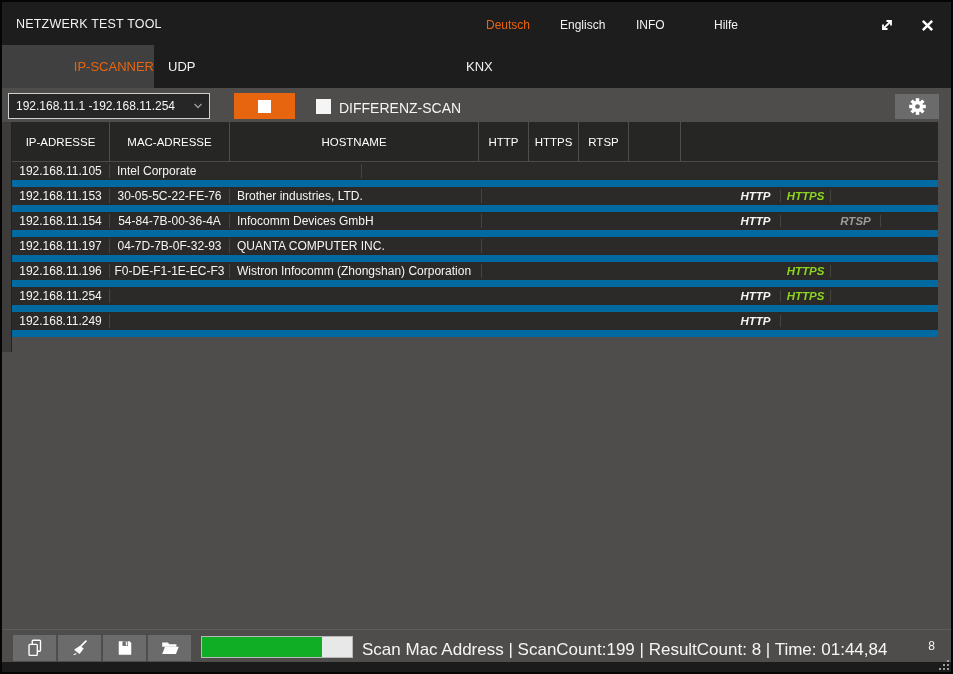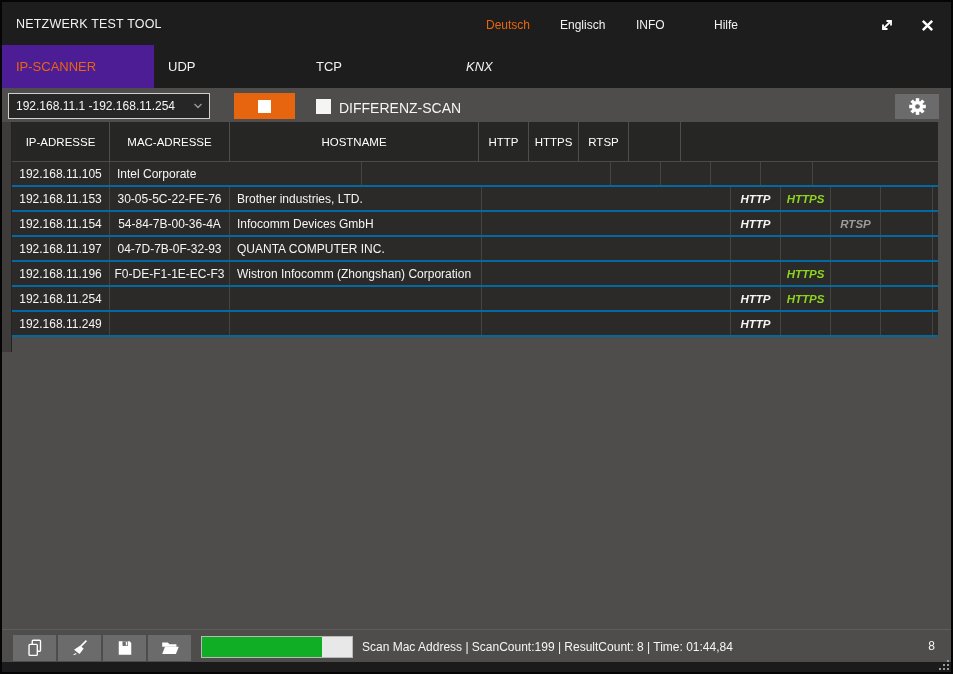--- a/index.html
+++ b/index.html
@@ -17,22 +17,22 @@
   .menu-item{position:absolute;top:16px;color:#f2f2f2;font-size:12px;cursor:default;}
   .menu-item.orange{color:#e8650f;}
   .m0{left:484px;} .m1{left:558px;} .m2{left:634px;} .m3{left:712px;}
   .win-btn{position:absolute;top:12px;width:26px;height:22px;display:flex;align-items:center;justify-content:center;}
   .btn-max{left:872px;} .btn-close{left:912px;}
 
   
   .tabstrip{position:absolute;left:0;top:43px;right:0;height:43px;background:#1d1d1d;}
   .tab{position:absolute;top:0;height:43px;width:152px;box-sizing:border-box;
        color:#f2f2f2;font-size:13px;display:flex;align-items:center;padding-left:14px;}
-  .tab.active{background:#4c1d95;color:#e8650f;}
-  .t0{left:0;} .t1{left:152px;} .t2{left:300px;} .t3{left:450px;font-style:italic;}
+  .tab.active{background:#404040;color:#e8650f;justify-content:flex-end;}
+  .t0{left:0;} .t1{left:152px;} .t2{left:300px;} .t3{left:450px;}
 
   
   .content-bg{position:absolute;left:0;top:86px;right:0;bottom:10px;background:#4e4d4b;}
 
   
   .combobox{position:absolute;left:6px;top:91px;width:202px;height:26px;background:#262626;
     border:1px solid #cfcfcf;box-sizing:border-box;display:flex;align-items:center;}
   .combobox .val{color:#f5f5f5;font-size:12px;padding-left:7px;flex:1;white-space:nowrap;overflow:hidden;}
   .combobox .chev{padding-right:6px;display:flex;align-items:center;}
   .stop-btn{position:absolute;left:232px;top:91px;width:61px;height:26px;background:#e8650f;border:none;
@@ -42,42 +42,42 @@
   .checkbox-label{position:absolute;left:337px;top:98px;color:#f5f5f5;font-size:14px;}
   .gear-btn{position:absolute;left:893px;top:92px;width:44px;height:25px;background:#6b6b6b;border:none;
     display:flex;align-items:center;justify-content:center;cursor:pointer;}
 
   
   .gutter{position:absolute;left:0;top:120px;width:10px;height:230px;background:#3d3c3b;border-right:1px solid #232322;box-sizing:border-box;}
   .grid{position:absolute;left:10px;top:120px;width:926px;}
   .thead{display:flex;height:40px;background:#262624;border-bottom:1px solid #4a4a48;box-sizing:border-box;}
   .th{color:#ffffff;font-size:11.5px;display:flex;align-items:center;justify-content:center;
       border-right:1px solid #4e4e4c;box-sizing:border-box;}
-  .tr{display:flex;height:25px;background:#2b2a28;border-bottom:2px solid #0369a1;box-sizing:border-box;}
+  .tr{display:flex;height:25px;background:#2b2a28;border-bottom:7px solid #0369a1;box-sizing:border-box;align-items:center;}
   .td{color:#f5f5f5;font-size:12px;display:flex;align-items:center;justify-content:center;
       border-right:1px solid #45443f;box-sizing:border-box;white-space:nowrap;overflow:hidden;}
   .td.left{justify-content:flex-start;padding-left:7px;}
   .c0{width:98px;} .c1{width:120px;} .c2{width:252px;} .c3{width:249px;}
   .c4{width:50px;} .c5{width:50px;} .c6{width:50px;} .c7{width:52px;}
   .c8{flex:1;border-right:none;}
   .proto{font-weight:bold;font-style:italic;font-size:11.5px;}
   .proto.https{color:#8dd41f;}
   .proto.rtsp{color:#9b9b9b;}
 
   .grid-divider{position:absolute;left:0;right:0;top:627px;height:1px;background:#6a6a6a;opacity:.55;}
 
   
   .statusbar{position:absolute;left:0;right:0;top:630px;height:30px;background:#4e4d4b;}
   .sb-btn{position:absolute;top:3px;width:43px;height:26px;background:#6b6b6b;border:none;
     display:flex;align-items:center;justify-content:center;cursor:pointer;}
   .sb0{left:11px;} .sb1{left:56px;} .sb2{left:101px;} .sb3{left:146px;}
   .progress{position:absolute;left:199px;top:4px;width:152px;height:22px;background:#e8e8e8;
     border:1px solid #b9b9b9;box-sizing:border-box;}
   .progress .fill{height:100%;background:#0fae25;}
-  .status-text{position:absolute;left:360px;top:8px;color:#f5f5f5;font-size:12px;white-space:nowrap;}
+  .status-text{position:absolute;left:360px;top:8px;color:#f5f5f5;font-size:17px;white-space:nowrap;}
   .result-count{position:absolute;right:16px;top:7px;color:#f5f5f5;font-size:12px;}
 
   .bottom-band{position:absolute;left:0;right:0;top:660px;height:10px;background:#1b1b1b;}
   .resize-grip{position:absolute;right:1px;bottom:0px;}
 </style>
 </head>
 <body>
 
 <div class="window">
 
@@ -100,23 +100,20 @@
       </svg>
     </span>
   </div>
 
   <div class="tabstrip">
     <div class="tab active t0">
         <span>IP-SCANNER</span>
       </div>
     <div class="tab t1">
         <span>UDP</span>
-      </div>
-    <div class="tab t2">
-        <span>TCP</span>
       </div>
     <div class="tab t3">
         <span>KNX</span>
       </div>
   </div>
 
   <div class="content-bg"></div>
 
   <div class="combobox">
     <span class="val">192.168.11.1 -192.168.11.254</span>

